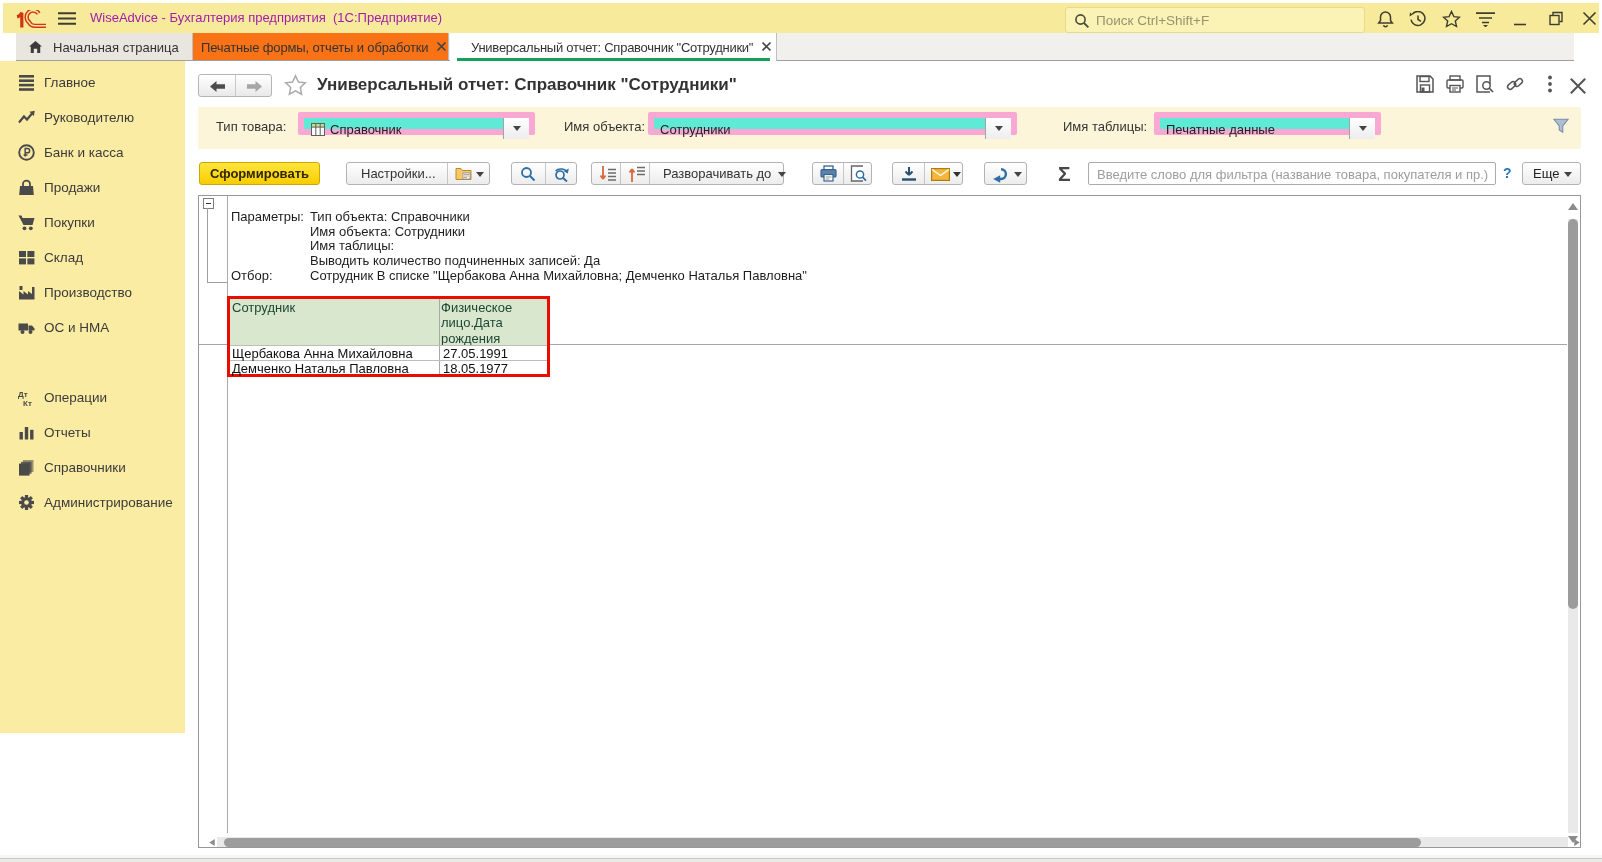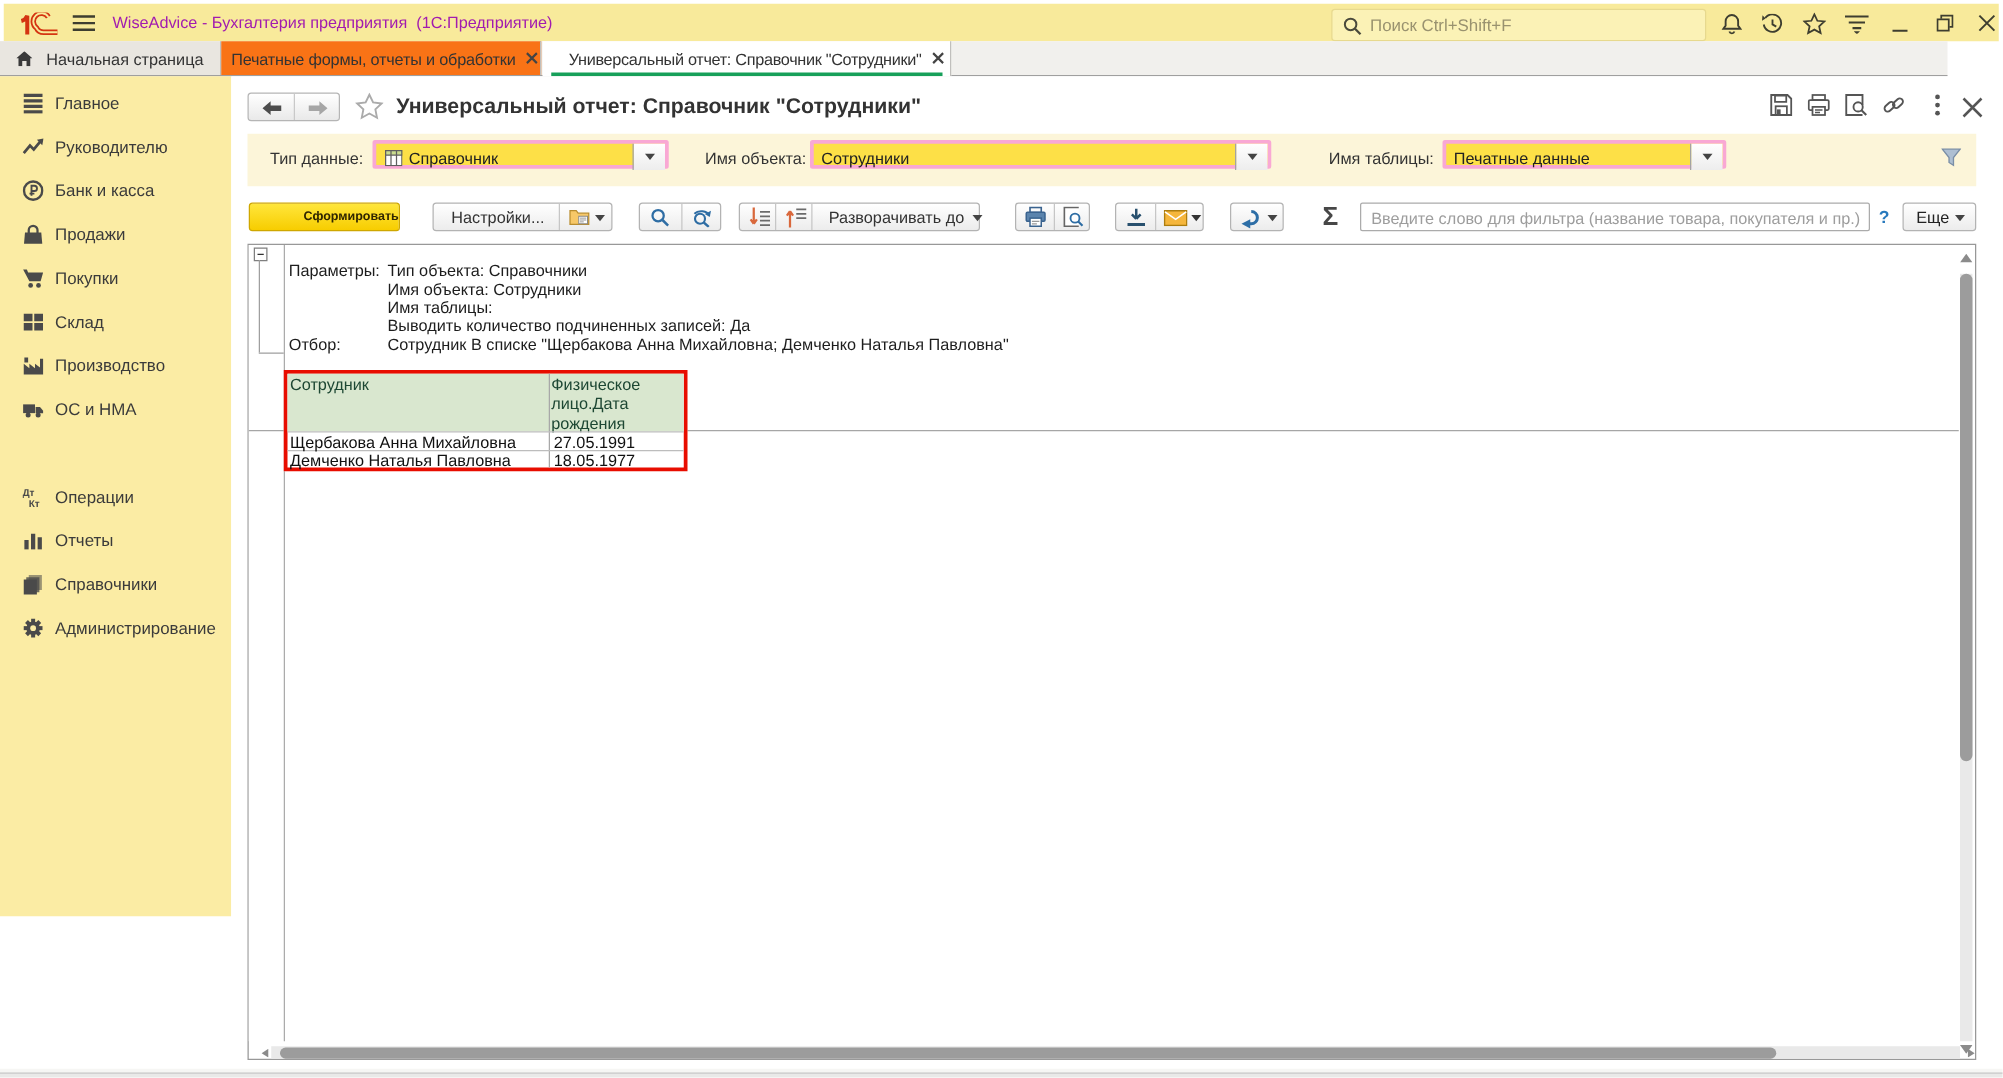--- a/index.html
+++ b/index.html
@@ -6,21 +6,21 @@
 html,body{width:1602px;height:862px;overflow:hidden}
 body{font-family:"Liberation Sans",sans-serif;background:#fff;font-size:13px;color:#333}
 #app{position:relative;width:1602px;height:862px;background:#fff;overflow:hidden}
 .abs{position:absolute}
 
 #topbar{position:absolute;left:3px;top:3px;width:1596px;height:30px;background:#f8ea9b}
 #topbar .title{position:absolute;left:87px;top:7px;font-size:13px;color:#a21caf}
 #searchbox{position:absolute;left:1062px;top:4px;width:300px;height:26px;background:#fbf2b6;border:1px solid #e7d98e;border-radius:3px}
 #searchbox .ph{position:absolute;left:30px;top:5px;font-size:13.5px;color:#99926f}
 
-#tabbar{position:absolute;left:0;top:33px;width:1558px;height:28px;background:#f1f0ed;border-bottom:1px solid #9f9f9f}
+#tabbar{position:absolute;left:16px;top:33px;width:1558px;height:28px;background:#f1f0ed;border-bottom:1px solid #9f9f9f}
 .tab{position:absolute;top:0;height:27px;font-size:13px;color:#333}
 #tab1{left:0;width:177px;background:#e9e6e0;border-right:1px solid #c0bfbc}
 #tab2{left:177px;width:256px;background:#f97316;border-right:1px solid #c0bfbc}
 #tab3{left:434px;width:327px;height:28px;background:#fff;border-right:1px solid #c0bfbc}
 #tab3 .greenline{position:absolute;left:7px;bottom:0;width:313px;height:3px;background:#17a05a}
 .tab .txt{position:absolute;top:7px}
 .tabx{position:absolute;top:8px;width:11px;height:11px}
 
 #sidebar{position:absolute;left:0;top:61px;width:185px;height:672px;background:#fbeca4}
 .sbitem{position:absolute;left:0;width:185px;height:35px}
@@ -29,28 +29,28 @@
 
 #main{position:absolute;left:185px;top:61px;width:1417px;height:801px;background:#fff}
 
 .navbtns{position:absolute;left:198px;top:74px;width:74px;height:23px;background:linear-gradient(#fff,#e9e9e9);border:1px solid #b5b5b5;border-radius:3px}
 .navbtns .sep{position:absolute;left:36px;top:0;width:1px;height:21px;background:#c9c9c9}
 #pgtitle{position:absolute;left:317px;top:75px;font-size:17px;font-weight:bold;color:#333}
 .hdricon{position:absolute;top:75px;width:18px;height:18px}
 
 #filterrow{position:absolute;left:198px;top:107px;width:1383px;height:42px;background:#fcf5d9}
 .flabel{position:absolute;top:119px;font-size:13px;color:#333}
-.combo{position:absolute;top:112px;height:23px;background:#fde047;border:3px solid #f9a8d4;border-radius:2px}
+.combo{position:absolute;top:112px;height:23px;background:#5eead4;border:6px solid #f9a8d4;border-radius:2px}
 .combo .ctxt{position:absolute;left:6px;top:4px;font-size:13px;color:#222;white-space:nowrap}
 .combo .dd{position:absolute;right:0;top:0;width:26px;height:21px;border-left:1px solid #a3a3a3;background:linear-gradient(#fff,#ededed)}
 .dar{position:absolute;width:0;height:0;border-left:4px solid transparent;border-right:4px solid transparent;border-top:5px solid #444}
 
 .tbtn{position:absolute;top:162px;height:23px;background:linear-gradient(#ffffff,#ececec);border:1px solid #b3b3b3;border-radius:3px}
 .cellsep{position:absolute;top:0;width:1px;height:21px;background:#c6c6c6}
-#btn-form{position:absolute;left:199px;top:162px;width:121px;height:23px;background:linear-gradient(#ffe63c,#f7cd00);border:1px solid #cfa700;border-radius:3px;text-align:right;font-weight:bold;color:#2f2500;font-size:10px;line-height:21px}
+#btn-form{position:absolute;left:199px;top:162px;width:121px;height:23px;background:linear-gradient(#ffe63c,#f7cd00);border:1px solid #cfa700;border-radius:3px;text-align:center;font-weight:bold;color:#2f2500;font-size:13px;line-height:21px}
 #filterinput{position:absolute;left:1088px;top:162px;width:408px;height:23px;border:1px solid #ababab;border-radius:2px;background:#fff}
 #filterinput .ph{position:absolute;left:8px;top:4px;font-size:13px;color:#9d9d9d;white-space:nowrap}
 
 #report{position:absolute;left:198px;top:195px;width:1383px;height:653px;background:#fff;border:1px solid #989898}
 #leftcol{position:absolute;left:0;top:0;width:29px;height:637px;border-right:1px solid #ababab;background:#fff}
 #minusbox{position:absolute;left:4px;top:2px;width:11px;height:11px;border:1px solid #7f7f7f;background:#fff}
 #minusbox:after{content:"";position:absolute;left:2px;top:4px;width:5px;height:1px;background:#333}
 .gline{position:absolute;background:#9f9f9f}
 .ptext{position:absolute;font-size:13px;color:#1d1d1d;line-height:14.7px;white-space:pre}
 
@@ -303,21 +303,21 @@
         <circle cx="3" cy="2.5" r="1.9"></circle>
         <circle cx="3" cy="9" r="1.9"></circle>
         <circle cx="3" cy="15.5" r="1.9"></circle>
       </g>
   </svg>
   <svg class="hdricon" style="left:1569px;top:77px" width="13" height="13" viewBox="0 0 15 15">
     <path d="M1.5 1.5 L13.5 13.5 M13.5 1.5 L1.5 13.5" stroke="#555" stroke-width="1.7"></path>
   </svg>
 
   <div id="filterrow"></div>
-  <div class="flabel" style="left:216px">Тип данные:</div>
+  <div class="flabel" style="left:216px">Тип товара:</div>
   <div class="combo" style="left:298px;width:237px">
     <svg class="abs" style="left:7px;top:5px" width="14" height="13" viewBox="0 0 14 13">
       <rect x="0.5" y="0.5" width="13" height="12" fill="#fff" stroke="#5f5f5f"></rect>
       <rect x="0.5" y="0.5" width="13" height="3.6" fill="#c9dc8e" stroke="#5f5f5f"></rect>
       <path d="M4.8 0.5 V12.5 M9.2 0.5 V12.5" stroke="#5f5f5f"></path>
     </svg>
     <div class="ctxt" style="left:26px">Справочник</div>
     <div class="dd">
         <div class="dar" style="left:9px;top:8px"></div>
       </div>

